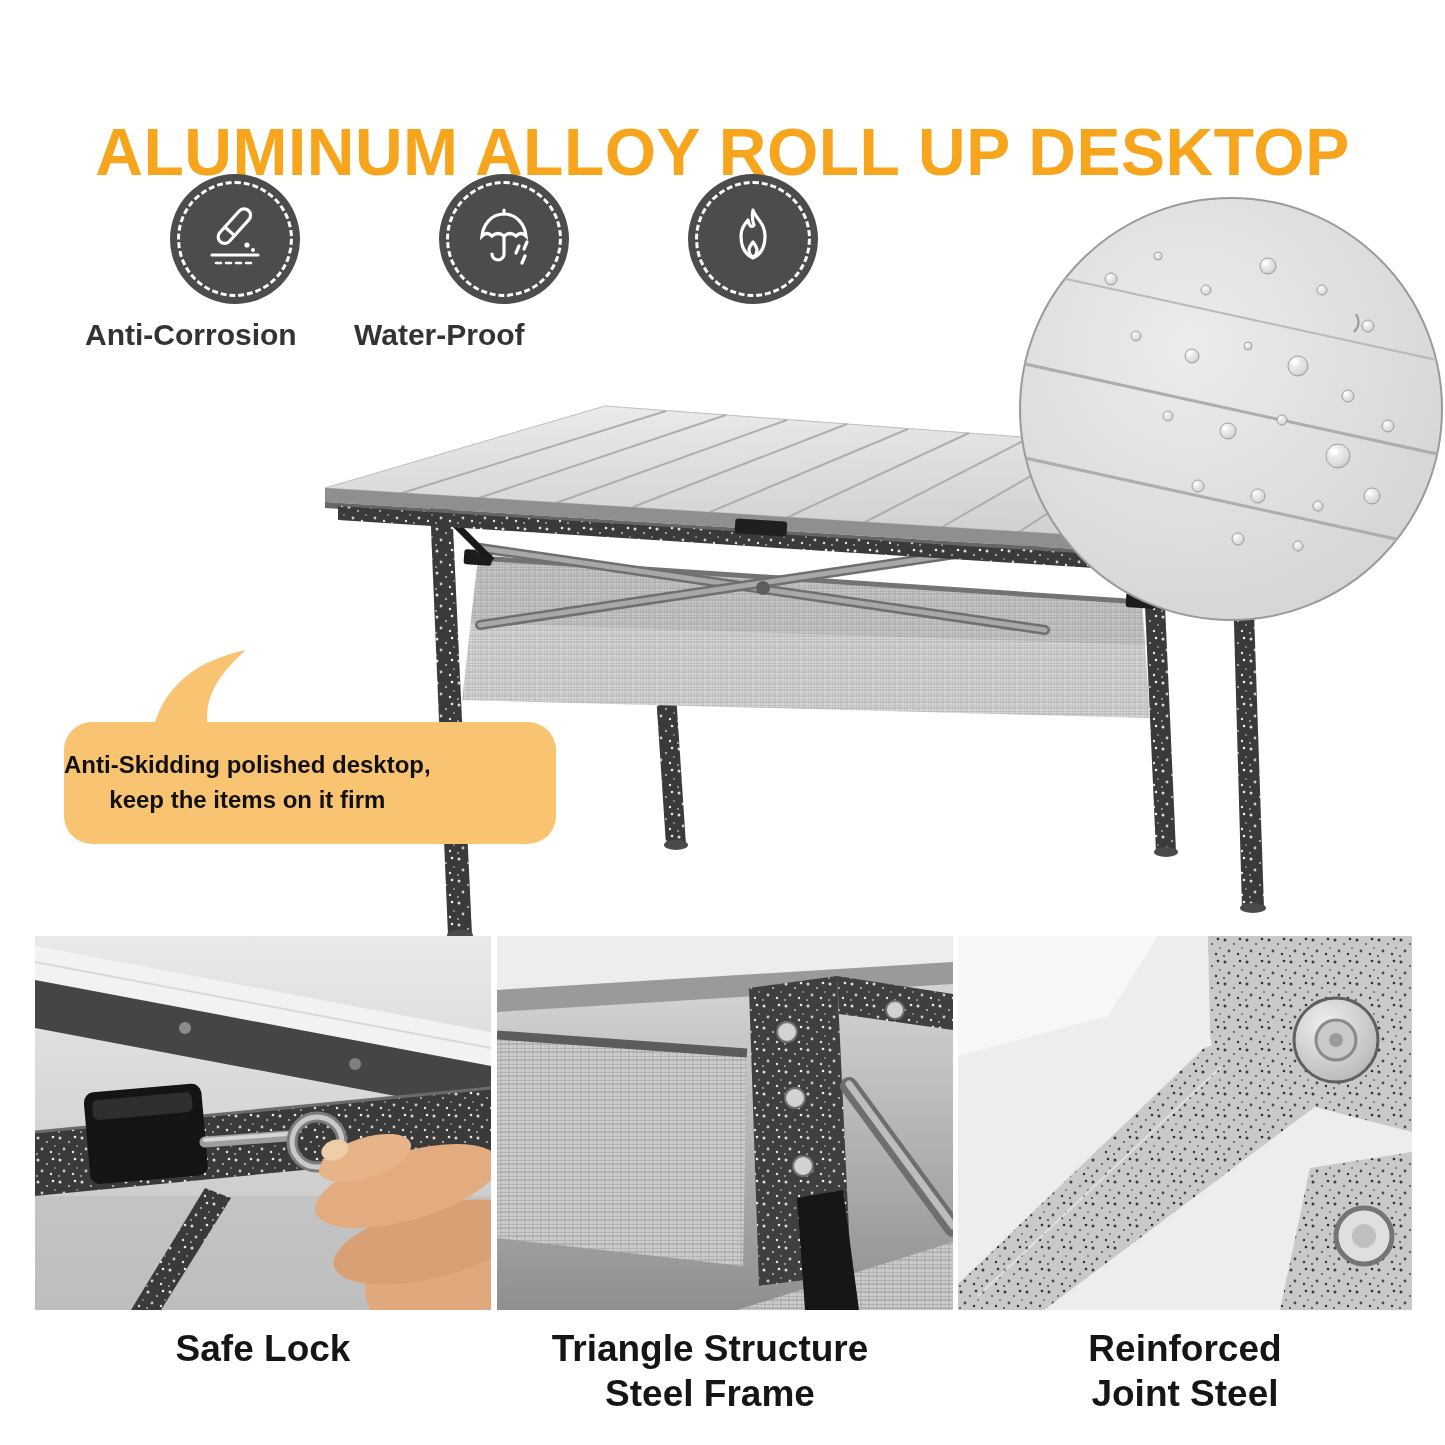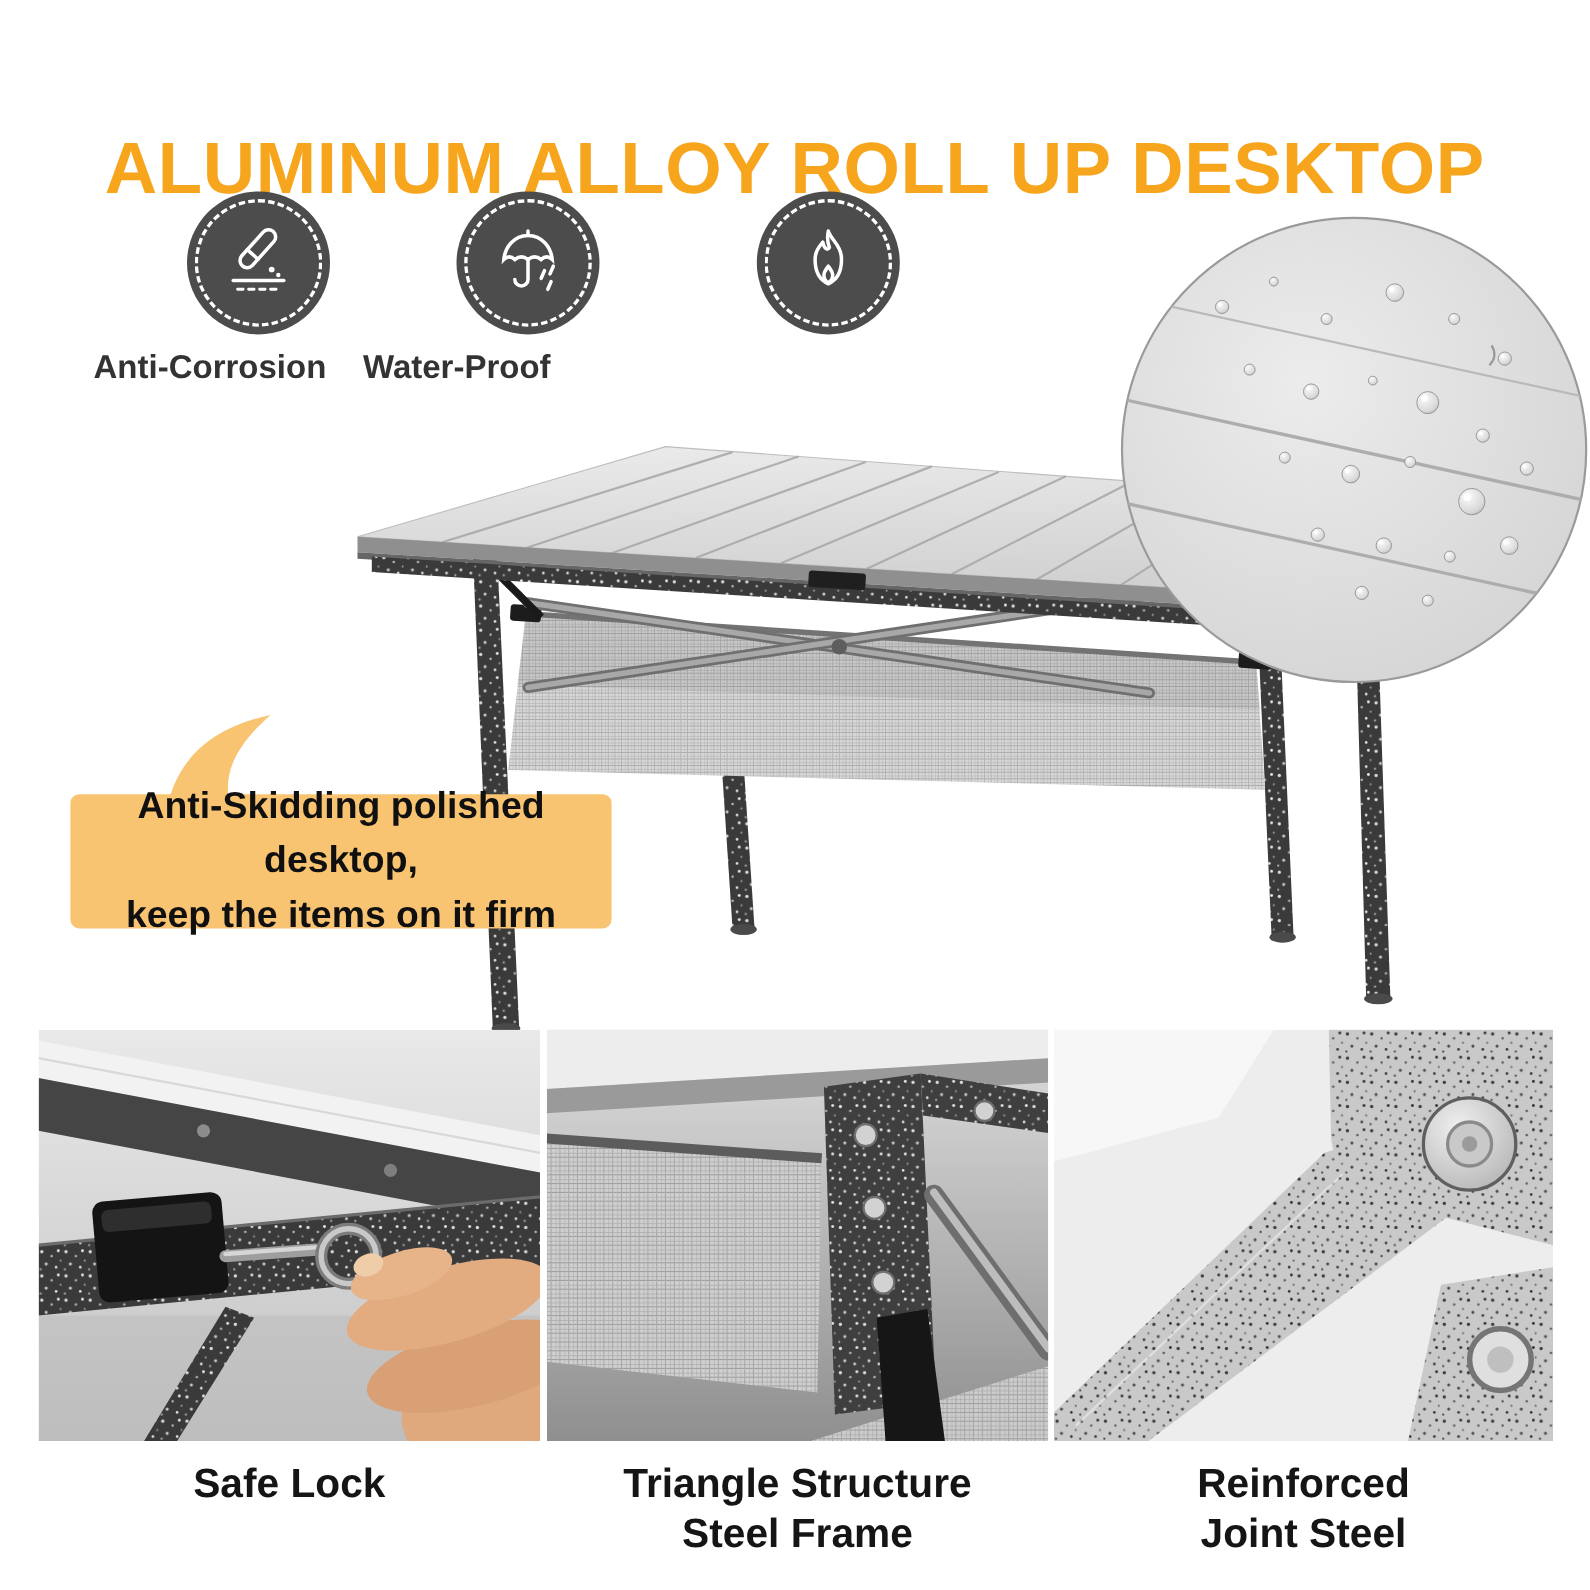--- a/index.html
+++ b/index.html
@@ -4,45 +4,45 @@
 <style>
   html,body{margin:0;padding:0}
   body{width:1445px;height:1445px;position:relative;background:#FFFFFF;
        font-family:"Liberation Sans",sans-serif;overflow:hidden}
 
   #title{position:absolute;left:0;top:70px;width:1445px;text-align:center;
          font-weight:bold;font-size:66px;letter-spacing:.5px;color:#F8A51E;white-space:nowrap}
 
   .feature{position:absolute;top:174px;width:300px;}
   #feature1{left:85px}
-  #feature2{left:330px}
+  #feature2{left:354px}
   #feature3{left:603px}
   .feat-circle{position:relative;width:130px;height:130px;margin:0 auto;border-radius:50%;
                background:#4C4C4C;display:flex;align-items:center;justify-content:center}
   .feat-circle::after{content:"";position:absolute;inset:7px;border:3px dashed #FFF;border-radius:50%}
   .feat-label{margin-top:14px;font-size:30px;font-weight:bold;color:#333}
 
   #zoom-inset{position:absolute;left:1016px;top:194px;width:430px;height:430px}
   #main-photo{position:absolute;left:280px;top:393px;width:1080px;height:550px}
 
   #callout-tail{position:absolute;left:146px;top:648px;width:110px;height:78px}
   #callout{position:absolute;left:64px;top:722px;width:492px;height:122px;background:#F9C472;
-           border-radius:8px;display:flex;align-items:center;
-           text-align:center;font-size:34px;font-weight:bold;color:#101010;
+           border-radius:28px;display:flex;align-items:center;
+           text-align:center;font-size:24px;font-weight:bold;color:#101010;
            line-height:1.45;white-space:pre-line}
 
   .photo{position:absolute;top:936px;height:374px;overflow:hidden}
   #photo1{left:35px;width:456px}
   #photo2{left:497px;width:456px}
   #photo3{left:958px;width:454px}
 
   .detail-label{position:absolute;top:1326px;text-align:center;font-size:37px;font-weight:bold;
                 color:#151515;line-height:1.22;white-space:pre-line}
   #dlabel1{left:35px;width:456px}
-  #dlabel2{left:497px;width:456px}
+  #dlabel2{left:482px;width:456px}
   #dlabel3{left:958px;width:454px}
 </style>
 </head>
 <body>
 
 <div>
 
   <h1 id="title">ALUMINUM ALLOY ROLL UP DESKTOP</h1>
 
   <div class="feature" id="feature1">

